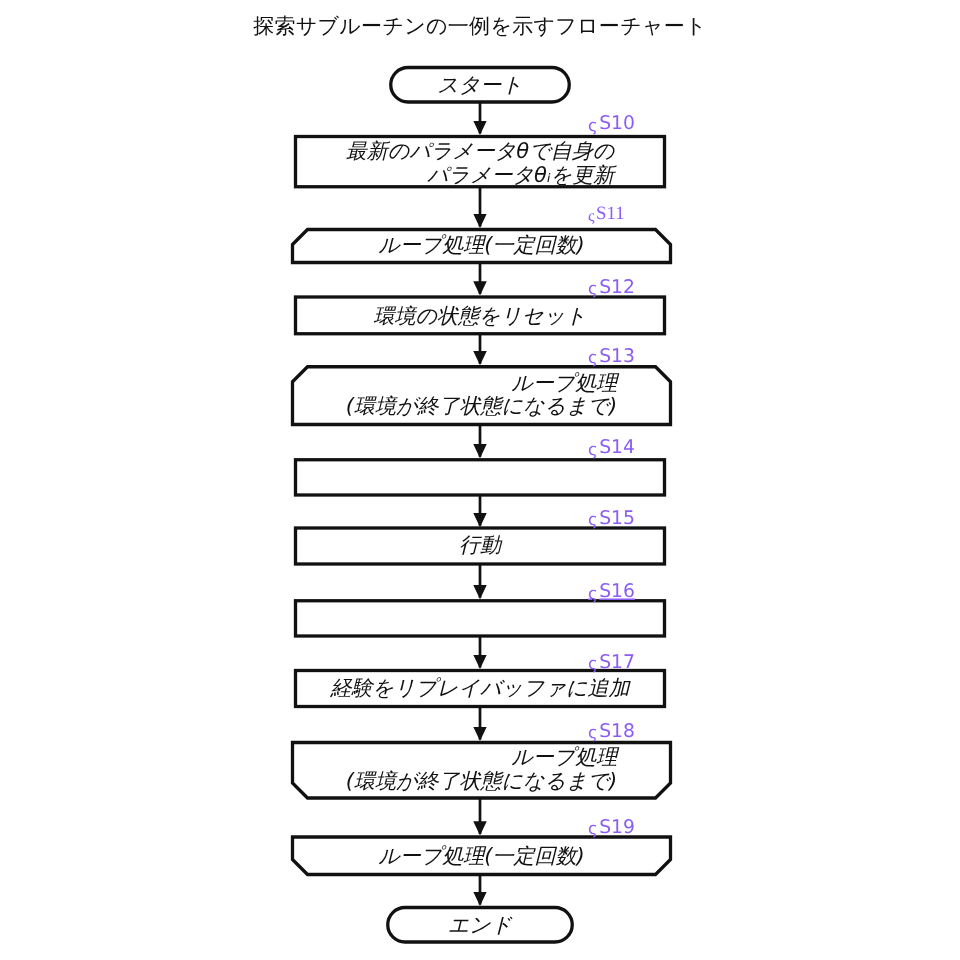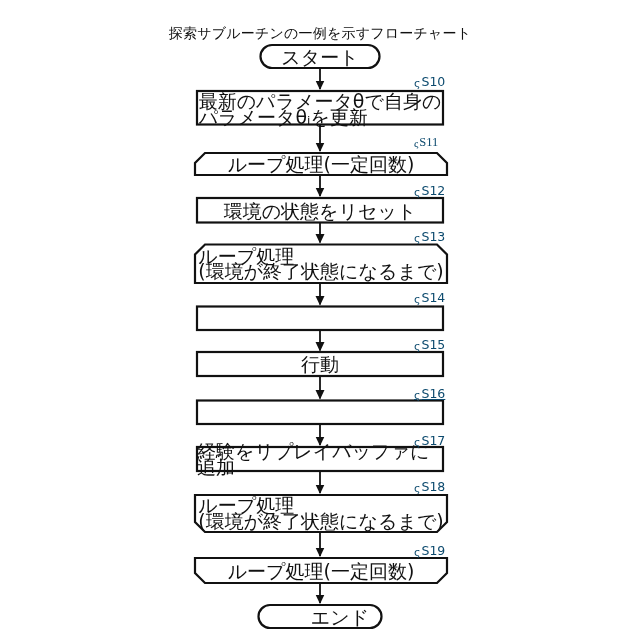--- a/index.html
+++ b/index.html
@@ -11,40 +11,40 @@
     color: #111111;
     overflow: hidden;
   }
   .fig-title {
     position: absolute;
     left: 0; top: 9px; width: 640px;
     text-align: center;
     font-size: 14px;
     letter-spacing: 0.2px;
     color: #111111;
-    margin-top: 16px;
   }
   .chart-svg { position: absolute; left: 0; top: 0; }
   .node-label {
     position: absolute;
     display: flex; align-items: center; justify-content: center;
-    text-align: left;
+    text-align: right;
     white-space: pre-line;
-    font-size: 19px;
+    font-size: 14px;
     line-height: 16px;
     color: #111111;
     pointer-events: none;
+    font-style: italic;
   }
   .node-label.tight { line-height: 15.5px; }
   .step-ref {
     position: absolute;
-    left: 414px;
+    left: 392px;
     font-size: 12.5px;
     line-height: 13px;
-    color: #0c4a6e;
+    color: #8b5cf6;
     white-space: nowrap;
   }
   .step-ref .leader {
     font-size: 11px;
     position: relative;
     top: 1px;
     margin-right: 1px;
   }
 </style>
 </head>
@@ -96,21 +96,21 @@
 パラメータθᵢを更新</div>
   <div class="node-label" style="left:195px; top:153px; width:252px; height:22px;">ループ処理(一定回数)</div>
   <div class="node-label" style="left:197px; top:198px; width:246px; height:25px;">環境の状態をリセット</div>
   <div class="node-label tight" style="left:195px; top:245px; width:252px; height:38px;">ループ処理
 (環境が終了状態になるまで)</div>
   <div class="node-label" style="left:197px; top:352px; width:246px; height:24px;">行動</div>
   <div class="node-label" style="left:197px; top:447px; width:246px; height:24px;">経験をリプレイバッファに追加</div>
   <div class="node-label tight" style="left:195px; top:495px; width:252px; height:37px;">ループ処理
 (環境が終了状態になるまで)</div>
   <div class="node-label" style="left:195px; top:558px; width:252px; height:25px;">ループ処理(一定回数)</div>
-  <div class="node-label" style="left:258px; top:605px; width:124px; height:23px;padding-left:20px;">エンド</div>
+  <div class="node-label" style="left:258px; top:605px; width:124px; height:23px;">エンド</div>
 
   <div class="step-ref" style="top:75px;"><span class="leader">ς</span><span>S10</span></div>
   <div class="step-ref" style="top:136px;font-family:Liberation Serif, serif;"><span class="leader">ς</span><span>S11</span></div>
   <div class="step-ref" style="top:184px;"><span class="leader">ς</span><span>S12</span></div>
   <div class="step-ref" style="top:230px;"><span class="leader">ς</span><span>S13</span></div>
   <div class="step-ref" style="top:291px;"><span class="leader">ς</span><span>S14</span></div>
   <div class="step-ref" style="top:338px;"><span class="leader">ς</span><span>S15</span></div>
   <div class="step-ref" style="top:387px;text-decoration:underline;"><span class="leader">ς</span><span>S16</span></div>
   <div class="step-ref" style="top:434px;"><span class="leader">ς</span><span>S17</span></div>
   <div class="step-ref" style="top:480px;"><span class="leader">ς</span><span>S18</span></div>

